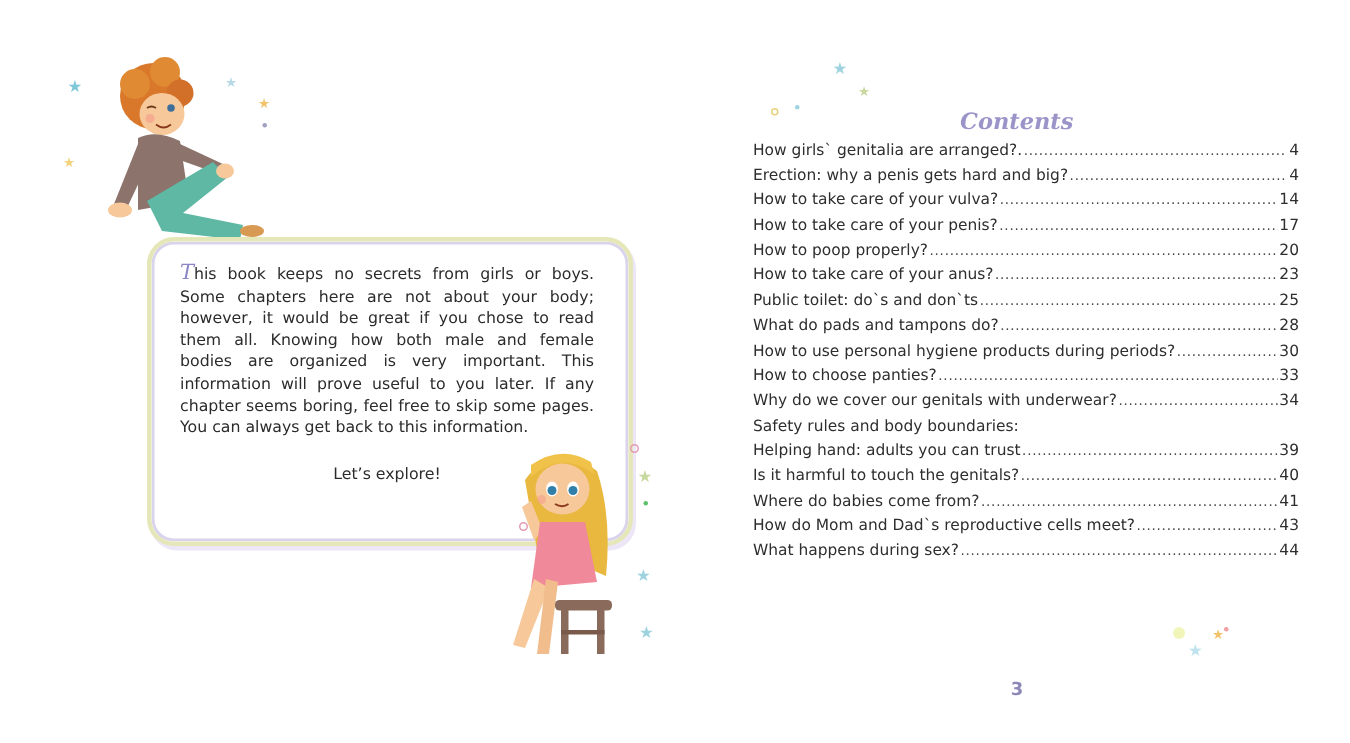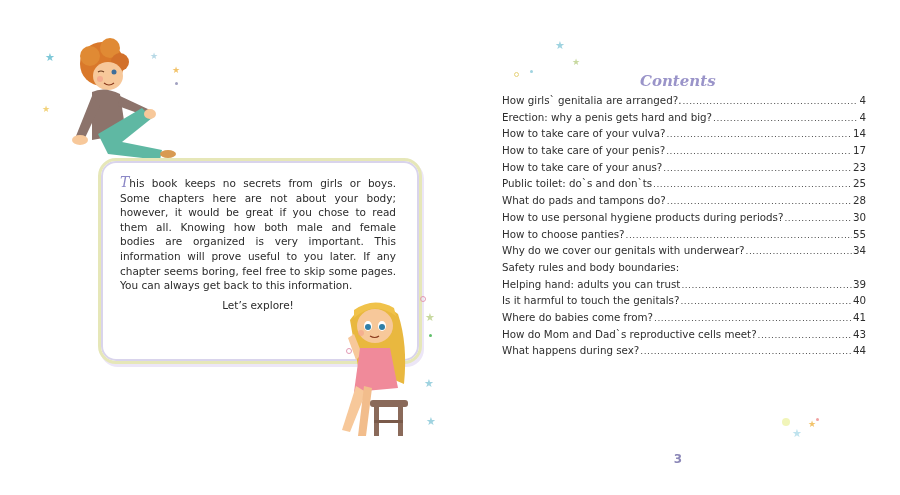--- a/index.html
+++ b/index.html
@@ -16,21 +16,21 @@
     position: absolute; left: 98px; top: 158px; width: 318px; height: 200px;
     border: 3px solid #e6e7b8; border-radius: 18px;
     box-shadow: inset 0 0 0 2px #d9d4ec, 2px 3px 0 #ece6f7;
     background: #fff;
   }
   .intro-text {
     position: absolute; left: 120px; top: 175px; width: 276px;
     font-size: 10.5px; line-height: 14.6px; text-align: justify; color: #2b2b2b;
   }
   .dropcap { color: #8b87c6; font-family: "DejaVu Serif", serif; font-style: italic; font-size: 14px; }
-  .intro-closing { text-align: center; display: block; margin-top: 5px; }
+  .intro-closing { text-align: center; display: block; margin-top: 16px; }
 
   
   .contents-title {
     position: absolute; left: 190px; top: 72px; width: 80px; text-align: left;
     color: #9a94c9; font-family: "DejaVu Serif", serif; font-style: italic; font-weight: bold; font-size: 15px;
   }
   .toc { position: absolute; left: 52px; top: 94px; width: 364px; }
   .toc-row { display: flex; align-items: baseline; height: 16.7px; font-size: 10.3px; color: #2e2e2e; white-space: nowrap; }
   .toc-title { flex: 0 0 auto; }
   .toc-dots { flex: 1 1 auto; overflow: hidden; margin: 0 1px; color: #444; font-size: 9px; letter-spacing: 0.5px; }
@@ -144,20 +144,25 @@
         <span class="toc-title">How to take care of your vulva?</span>
         <span class="toc-dots"></span>
         <span class="toc-page">14</span>
       </div>
     <div class="toc-row">
         <span class="toc-title">How to take care of your penis?</span>
         <span class="toc-dots"></span>
         <span class="toc-page">17</span>
       </div>
     <div class="toc-row">
+        <span class="toc-title">How to poop properly?</span>
+        <span class="toc-dots"></span>
+        <span class="toc-page">20</span>
+      </div>
+    <div class="toc-row">
         <span class="toc-title">How to take care of your anus?</span>
         <span class="toc-dots"></span>
         <span class="toc-page">23</span>
       </div>
     <div class="toc-row">
         <span class="toc-title">Public toilet: do`s and don`ts</span>
         <span class="toc-dots"></span>
         <span class="toc-page">25</span>
       </div>
     <div class="toc-row">
@@ -166,21 +171,21 @@
         <span class="toc-page">28</span>
       </div>
     <div class="toc-row">
         <span class="toc-title">How to use personal hygiene products during periods?</span>
         <span class="toc-dots"></span>
         <span class="toc-page">30</span>
       </div>
     <div class="toc-row">
         <span class="toc-title">How to choose panties?</span>
         <span class="toc-dots"></span>
-        <span class="toc-page">55</span>
+        <span class="toc-page">33</span>
       </div>
     <div class="toc-row">
         <span class="toc-title">Why do we cover our genitals with underwear?</span>
         <span class="toc-dots"></span>
         <span class="toc-page">34</span>
       </div>
     <div class="toc-row nodots">
         <span class="toc-title">Safety rules and body boundaries:</span>
       </div>
     <div class="toc-row">

